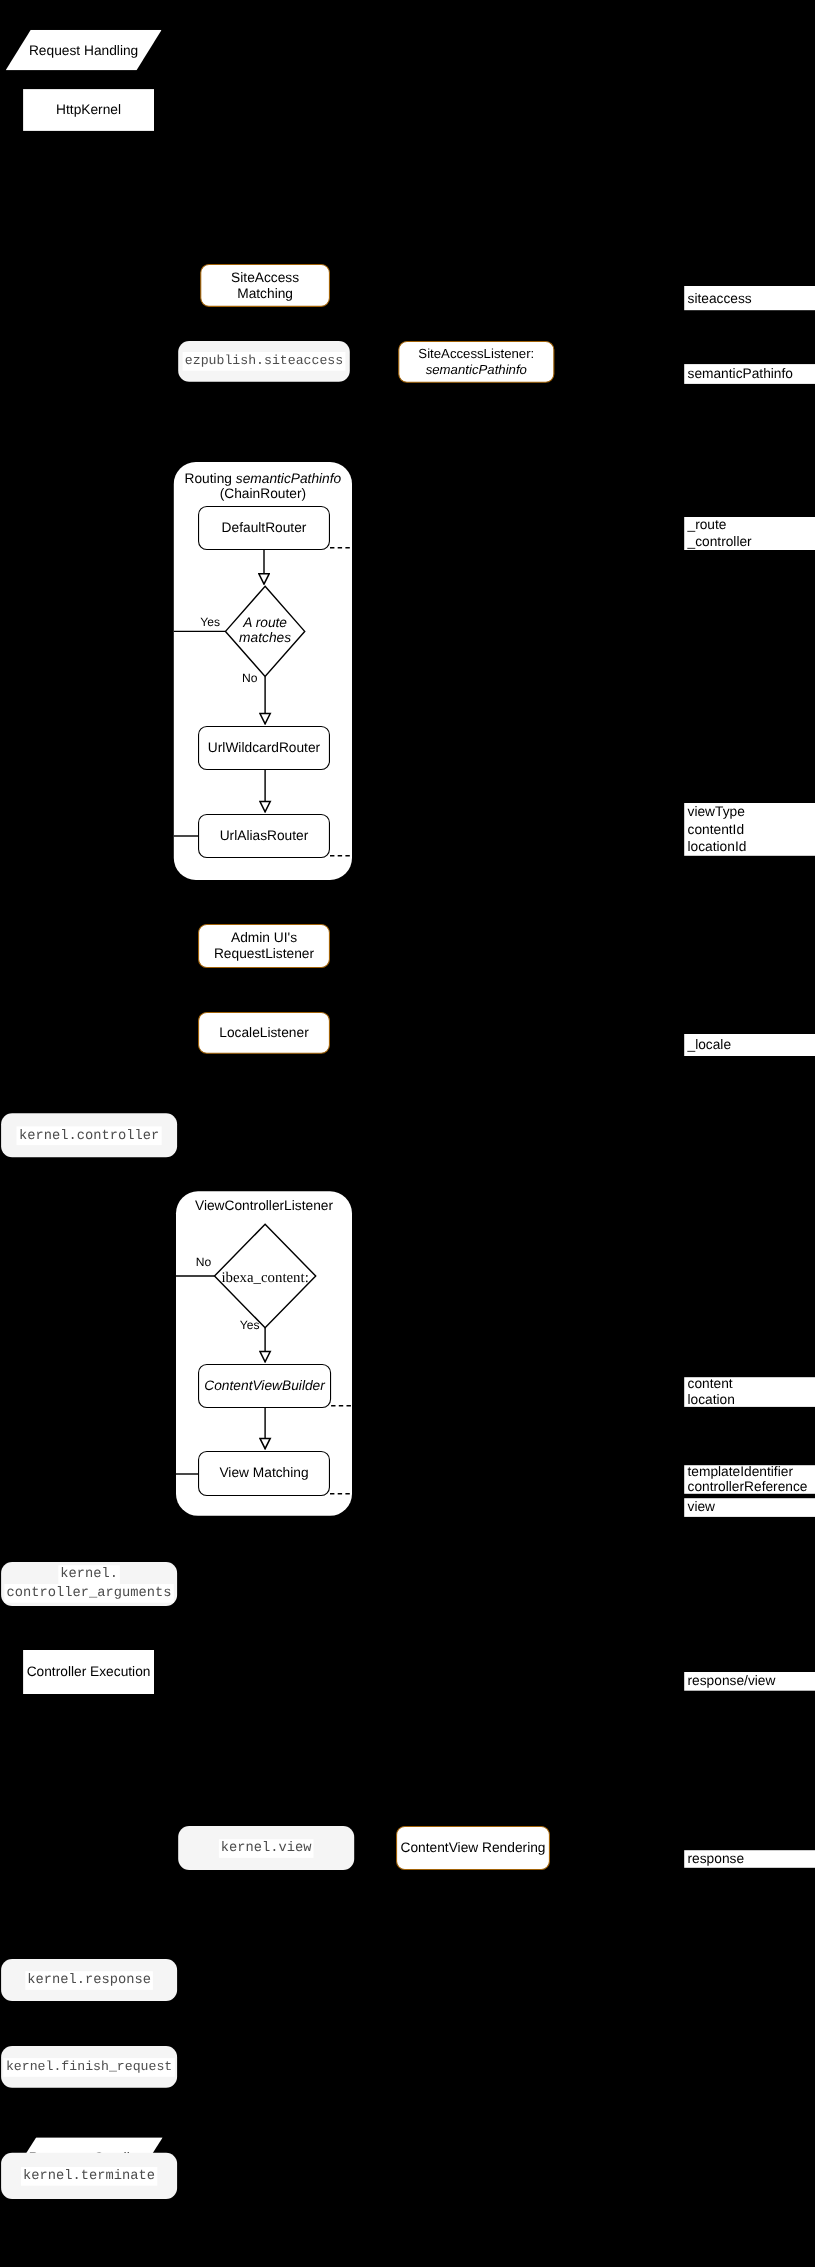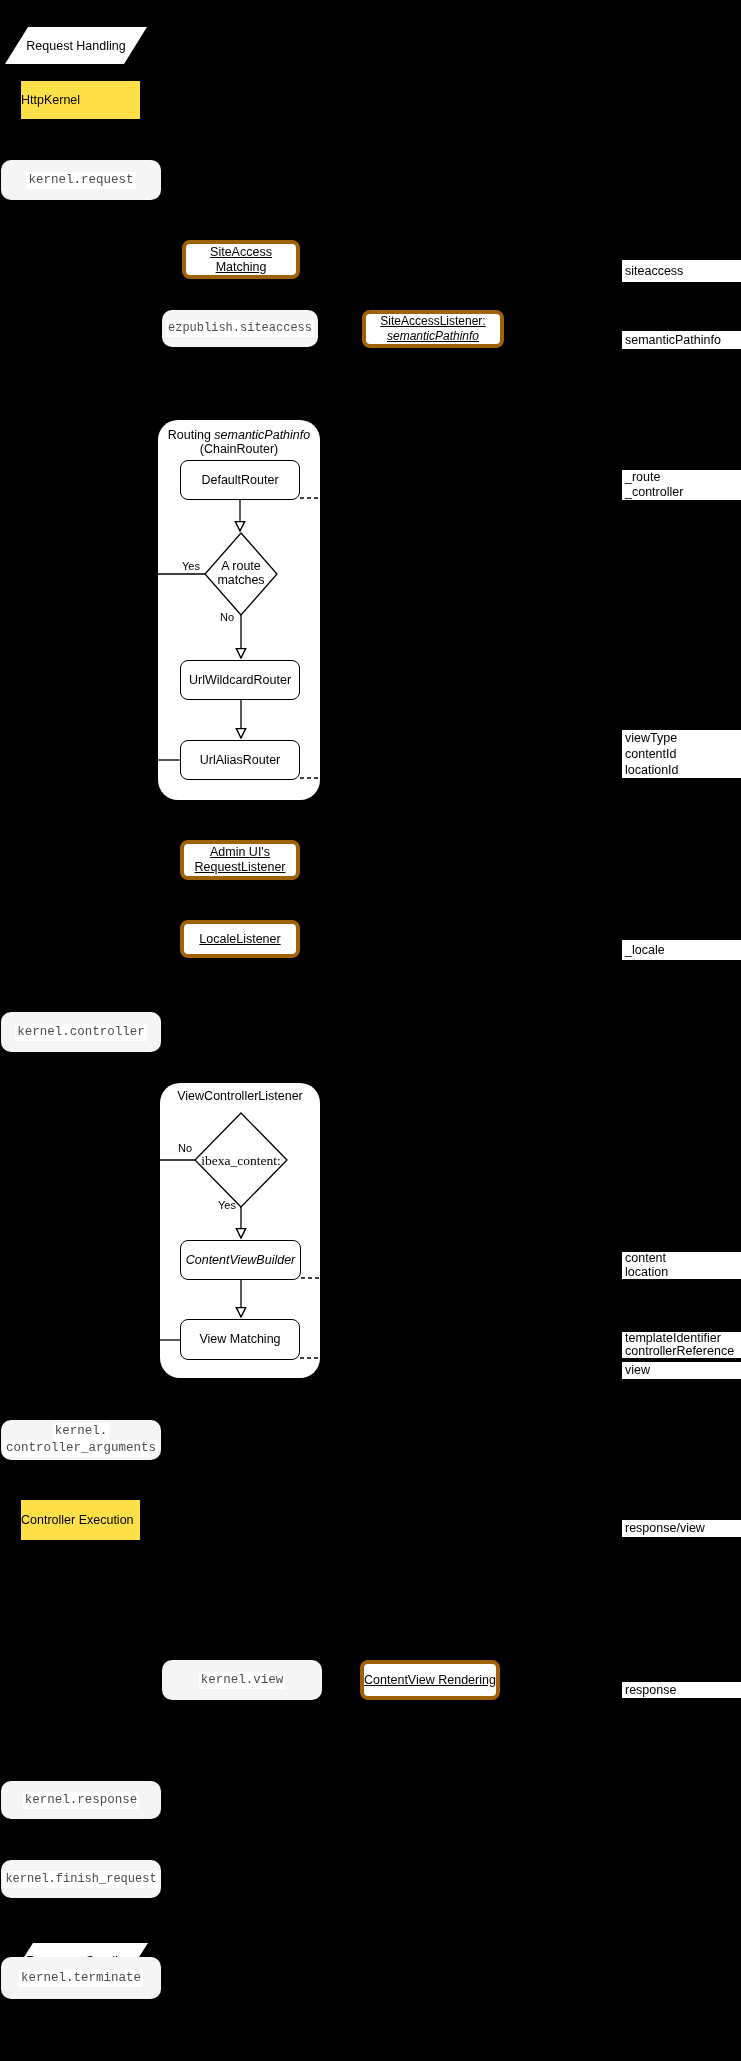--- a/index.html
+++ b/index.html
@@ -2,27 +2,27 @@
 <html><head>
 <meta charset="utf-8">
 <style>
   html,body{margin:0;padding:0;background:#000;}
   #canvas{
     position:relative;width:741px;height:2061px;background:#000;
     font-family:"Liberation Sans",sans-serif;color:#000;overflow:hidden;
   }
   .abs{position:absolute;}
   
-  .rect{background:#fde047;display:flex;align-items:center;justify-content:flex-start;
+  .rect{background:#ffffff;display:flex;align-items:center;justify-content:center;
         text-align:center;font-size:12.5px;}
   
   .box{background:#fff;border:1px solid #000;border-radius:8px;display:flex;
        flex-direction:column;align-items:center;justify-content:center;
        text-align:center;font-size:12.5px;line-height:15px;box-sizing:border-box;}
-  .box.noborder{border:4px solid #a16207;text-decoration:underline;}
+  .box.noborder{border:1px solid #a16207;}
   
   .event{background:#f5f5f5;border-radius:10px;display:flex;flex-direction:column;
          align-items:center;justify-content:center;text-align:center;
          font-family:"Liberation Mono","DejaVu Sans Mono",monospace;
          font-size:12.5px;line-height:17px;color:#4d4d4d;}
   .event span{background:#fff;padding:0 2px;white-space:nowrap;}
   
   .container{background:#fff;border-radius:20px;}
   .ctitle{position:absolute;left:0;right:0;text-align:center;font-size:12.5px;
           line-height:14px;}
@@ -33,41 +33,38 @@
   .bar.tight div{line-height:13.5px;}
   .bar.loose div{line-height:16px;}
   
   .pgram{background:#fff;clip-path:polygon(23px 0,100% 0,calc(100% - 23px) 100%,0 100%);
          display:flex;align-items:center;justify-content:center;font-size:12.5px;}
   
   .diamond{background:#fff;clip-path:polygon(50% 0,100% 50%,50% 100%,0 50%);
            display:flex;flex-direction:column;align-items:center;justify-content:center;
            text-align:center;font-size:12.5px;line-height:14.5px;}
   .branch{font-size:11px;line-height:11px;}
-  .dlabel{text-align:center;font-size:12.5px;line-height:14px;}
+  .dlabel{text-align:center;font-size:12.5px;line-height:14px;font-style:italic;}
   .serif{font-family:"Liberation Serif",serif;font-size:13.5px;}
   svg{position:absolute;left:0;top:0;overflow:visible;}
   i{font-style:italic;}
 </style>
 </head>
 <body>
 
 <div id="canvas">
 
   <div class="abs pgram" style="left:5px;top:3px;width:142px;height:37px;margin-top:24px;">
     <span>Request Handling</span>
   </div>
 
   <div class="abs rect" style="left:21px;top:81px;width:119px;height:38px;">
     <span>HttpKernel</span>
   </div>
 
-  <div class="abs event" style="left:1px;top:160px;width:160px;height:40px;">
-    <span>kernel.request</span>
-  </div>
 
   <div class="abs box noborder" style="left:182px;top:240px;width:118px;height:39px;">
     <span>SiteAccess Matching</span>
   </div>
 
   <div class="abs event" style="left:162px;top:310px;width:156px;height:37px;">
     <span style="font-size:12px;">ezpublish.siteaccess</span>
   </div>
 
   <div class="abs box noborder" style="left:362px;top:310px;width:142px;height:38px;font-size:12px;">

